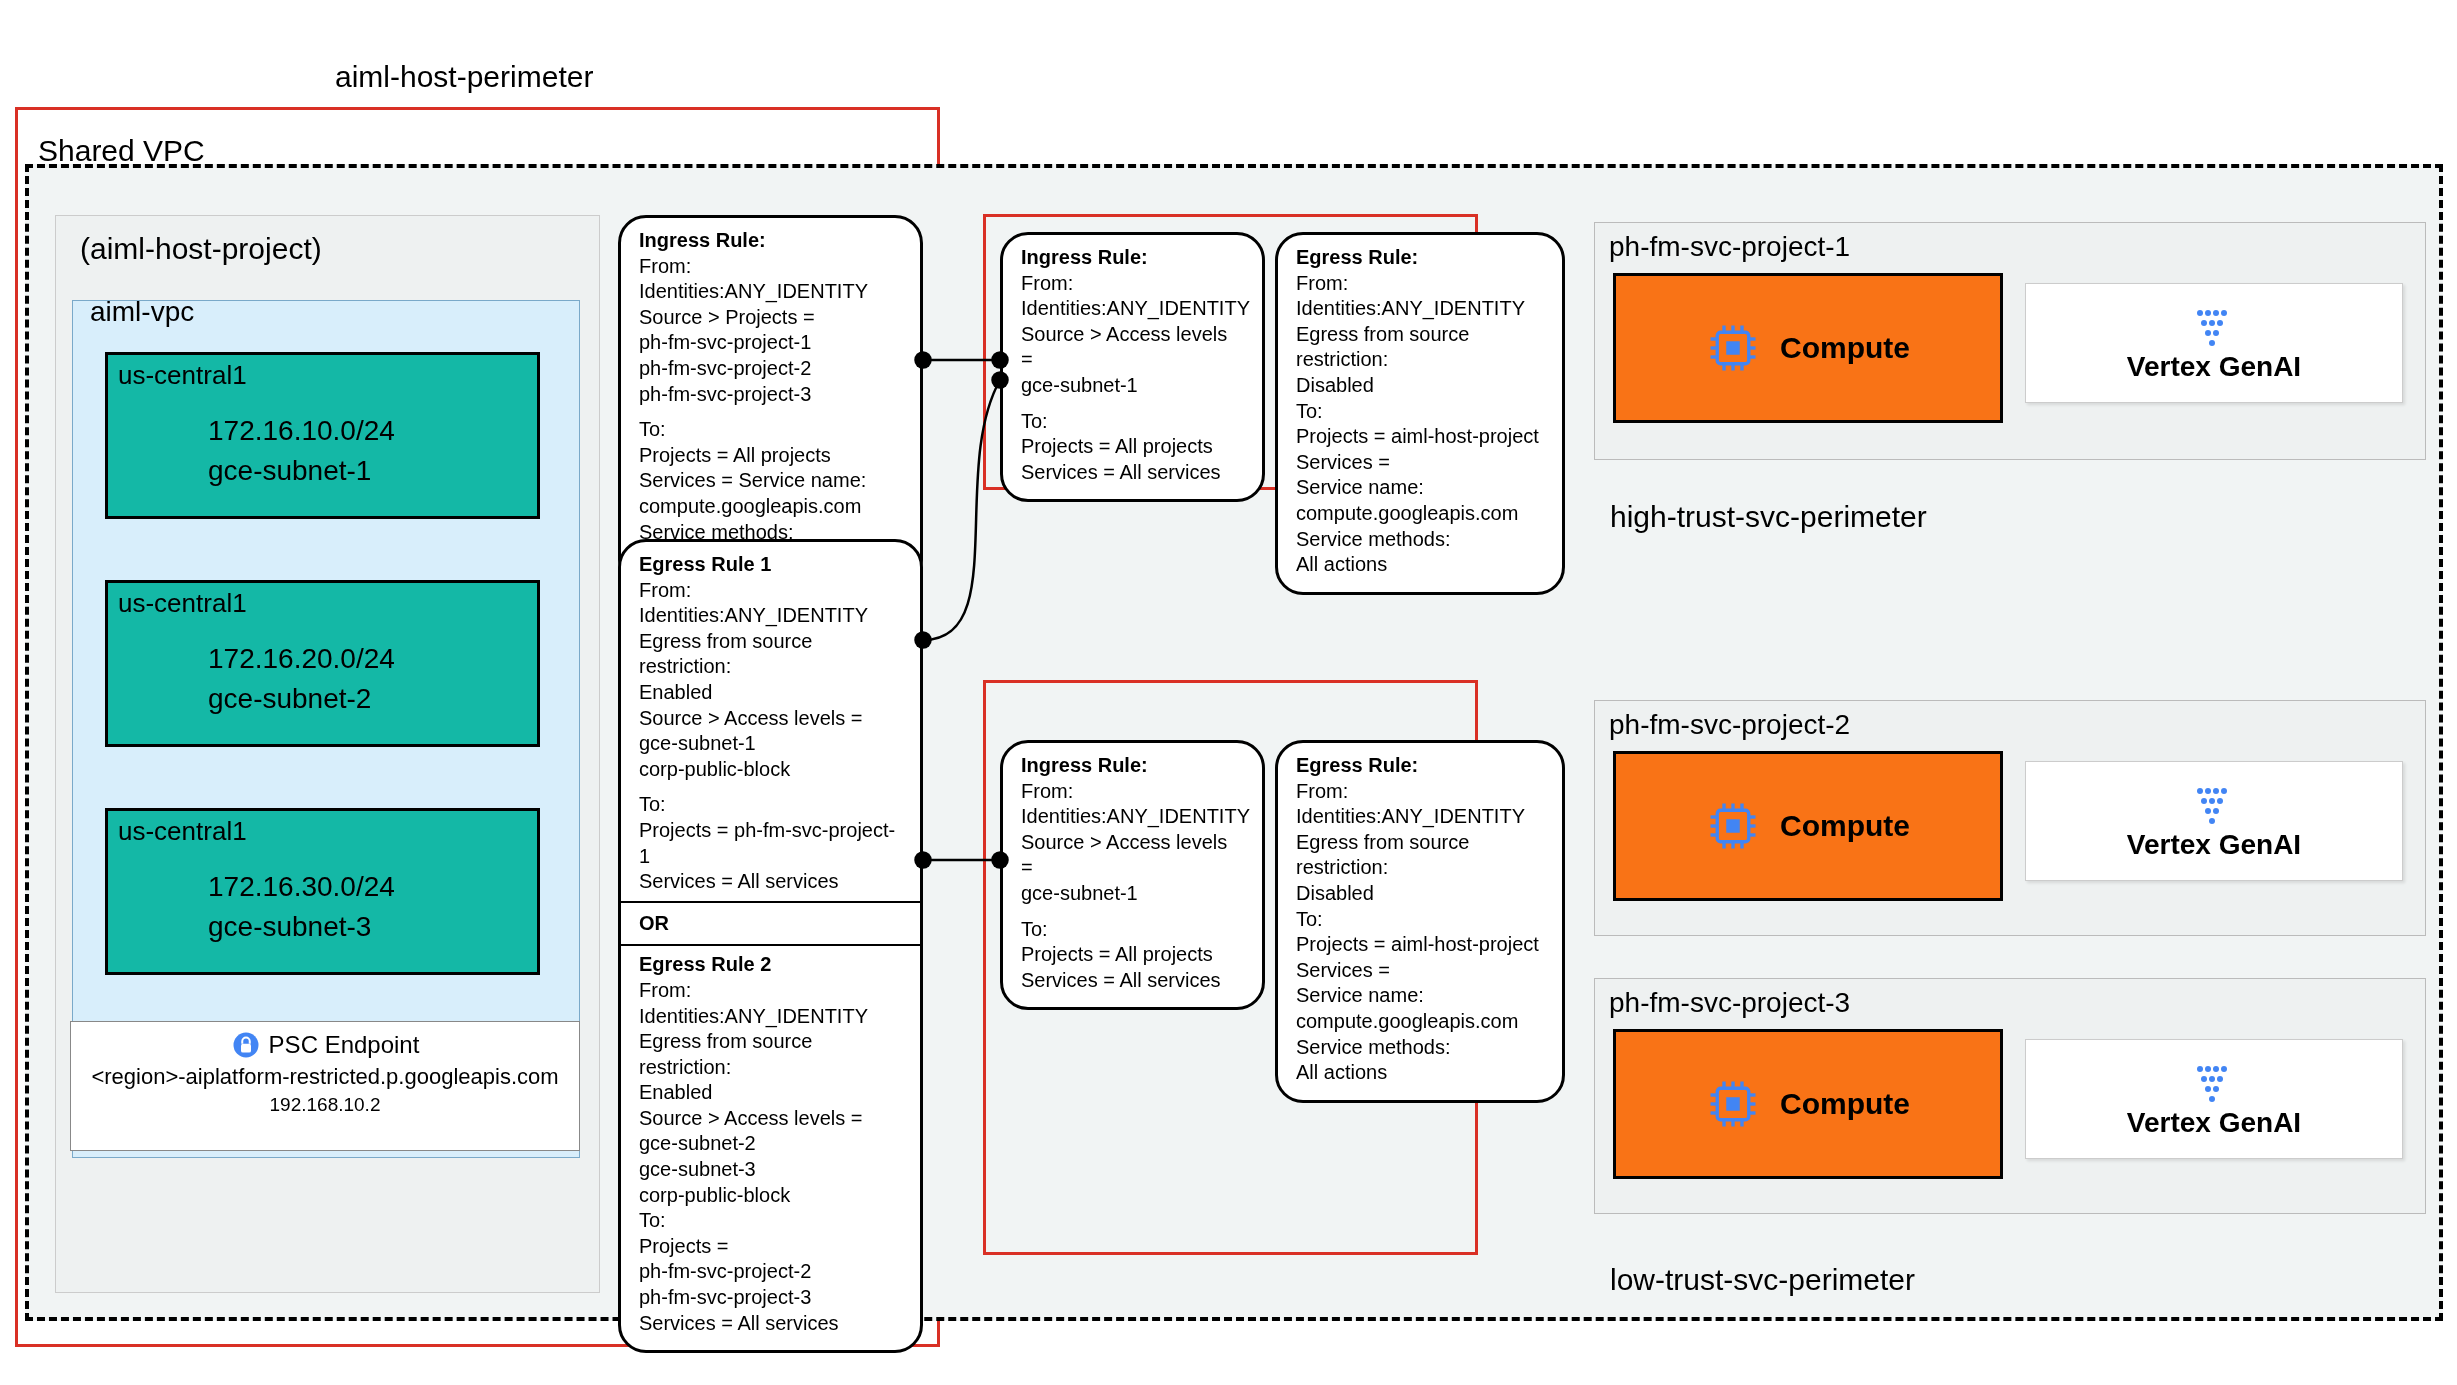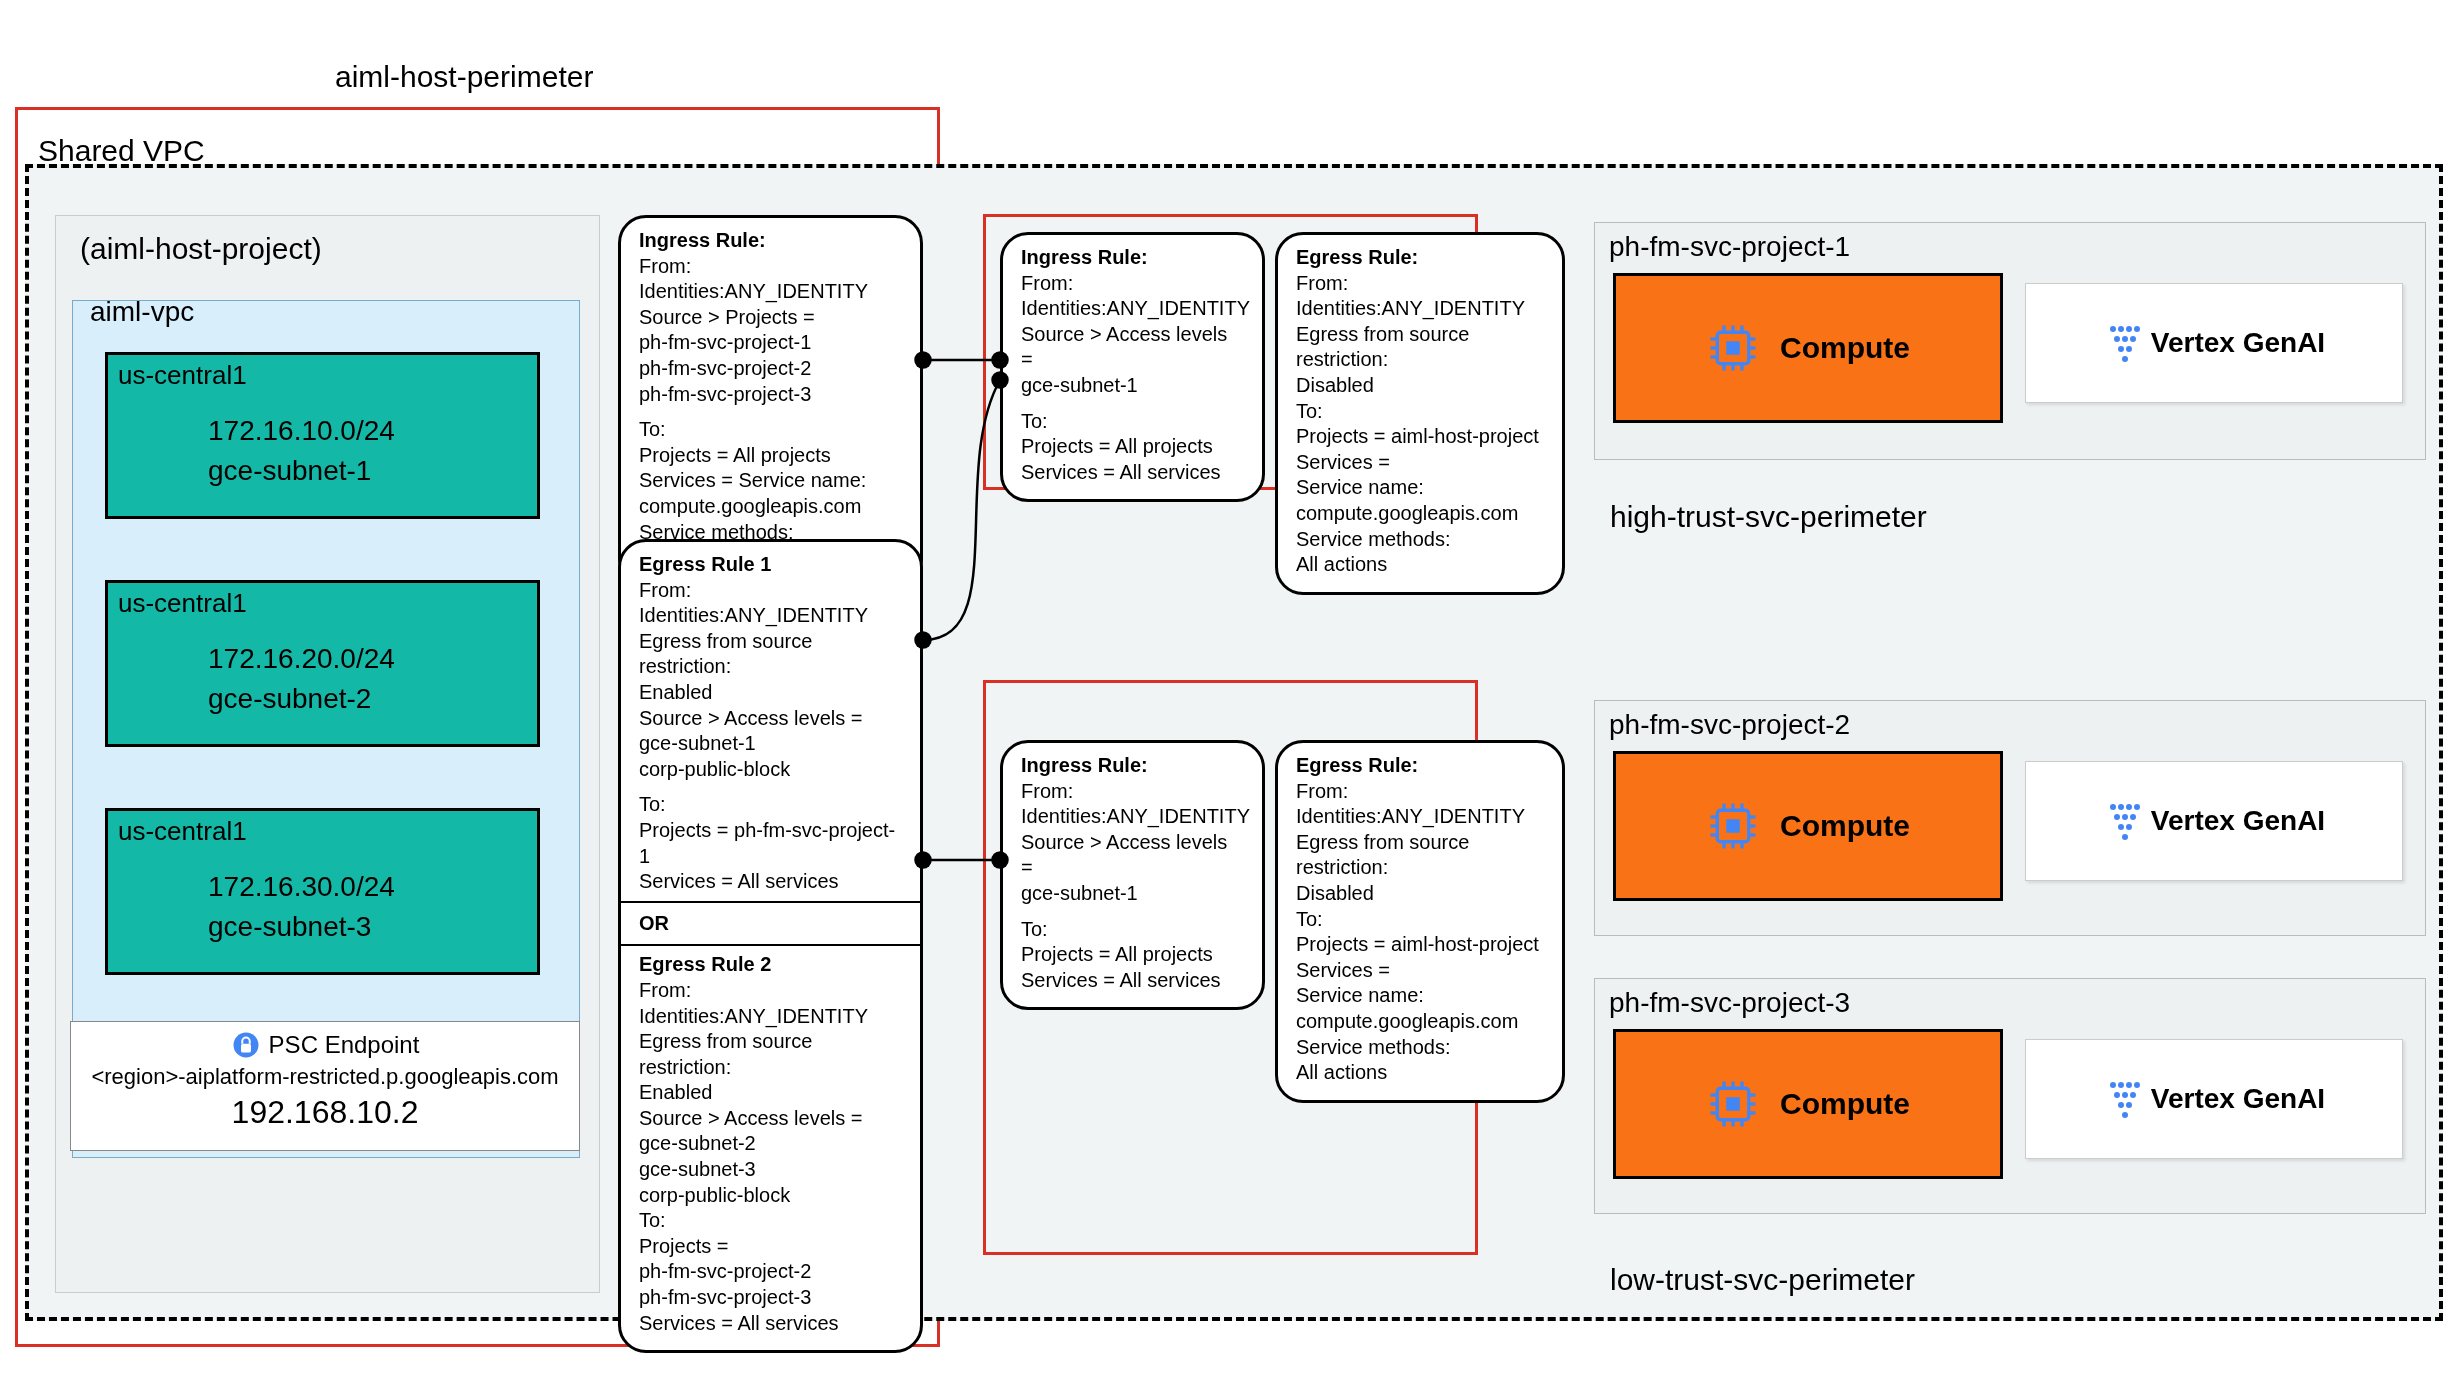--- a/index.html
+++ b/index.html
@@ -31,40 +31,40 @@
   .subnet .cidr   { position:absolute; left:100px; top:60px; font-size:28px; }
   .subnet .name   { position:absolute; left:100px; top:100px; font-size:28px; }
   #subnet1 { left:105px; top:352px; }
   #subnet2 { left:105px; top:580px; }
   #subnet3 { left:105px; top:808px; }
 
   
   #psc { position:absolute; left:70px; top:1021px; width:510px; height:130px; background:#fff; border:1px solid #888; text-align:center; padding-top:8px; }
   #psc .line1 { font-size:24px; display:flex; align-items:center; justify-content:center; gap:8px;}
   #psc .line2 { font-size:22px; margin-top:4px;}
-  #psc .line3 { font-size:32px; margin-top:4px;}
+  #psc .line3 { font-size:19px; margin-top:4px;}
 
   
   .rule-box { position:absolute; background:#fff; border:3px solid #000; border-radius:28px; padding:10px 18px 14px 18px; font-size:20px; line-height:1.28; }
   .rule-box b { font-weight:bold; }
   #rule-ingress-host { left:618px; top:215px; width:305px; }
   #rule-egress-host  { left:618px; top:539px; width:305px; }
   #rule-egress-host .or { font-weight:bold; margin:8px 0; }
   .divider { border:none; border-top:2px solid #000; margin:6px -18px; }
 
   #hp-ingress { left:1000px; top:232px; width:265px; }
   #hp-egress  { left:1275px; top:232px; width:290px; }
   #lp-ingress { left:1000px; top:740px; width:265px; }
   #lp-egress  { left:1275px; top:740px; width:290px; }
 
   
   .svc-project { position:absolute; background:#eef1f1; border:1px solid #bbb; }
   .svc-title { position:absolute; left:14px; top:8px; font-size:28px; }
   .svc-compute { position:absolute; background:#f97316; border:3px solid #000; display:flex; align-items:center; justify-content:center; gap:20px; font-size:30px; font-weight:bold; }
-  .svc-vertex  { position:absolute; background:#fff; border:1px solid #ccc; display:flex; align-items:center; justify-content:center; font-size:28px; font-weight:bold; box-shadow: 2px 2px 3px rgba(0,0,0,0.1); }
+  .svc-vertex  { position:absolute; background:#fff; border:1px solid #ccc; display:flex; align-items:center; justify-content:center; font-size:28px; font-weight:bold; box-shadow: 2px 2px 3px rgba(0,0,0,0.1); flex-direction: column; }
 
   #svc1 { left:1594px; top:222px; width:832px; height:238px; }
   #svc1 .svc-compute { left:18px; top:50px; width:390px; height:150px; }
   #svc1 .svc-vertex  { left:430px; top:60px; width:378px; height:120px; }
 
   #svc2 { left:1594px; top:700px; width:832px; height:236px; }
   #svc2 .svc-compute { left:18px; top:50px; width:390px; height:150px; }
   #svc2 .svc-vertex  { left:430px; top:60px; width:378px; height:120px; }
 
   #svc3 { left:1594px; top:978px; width:832px; height:236px; }

